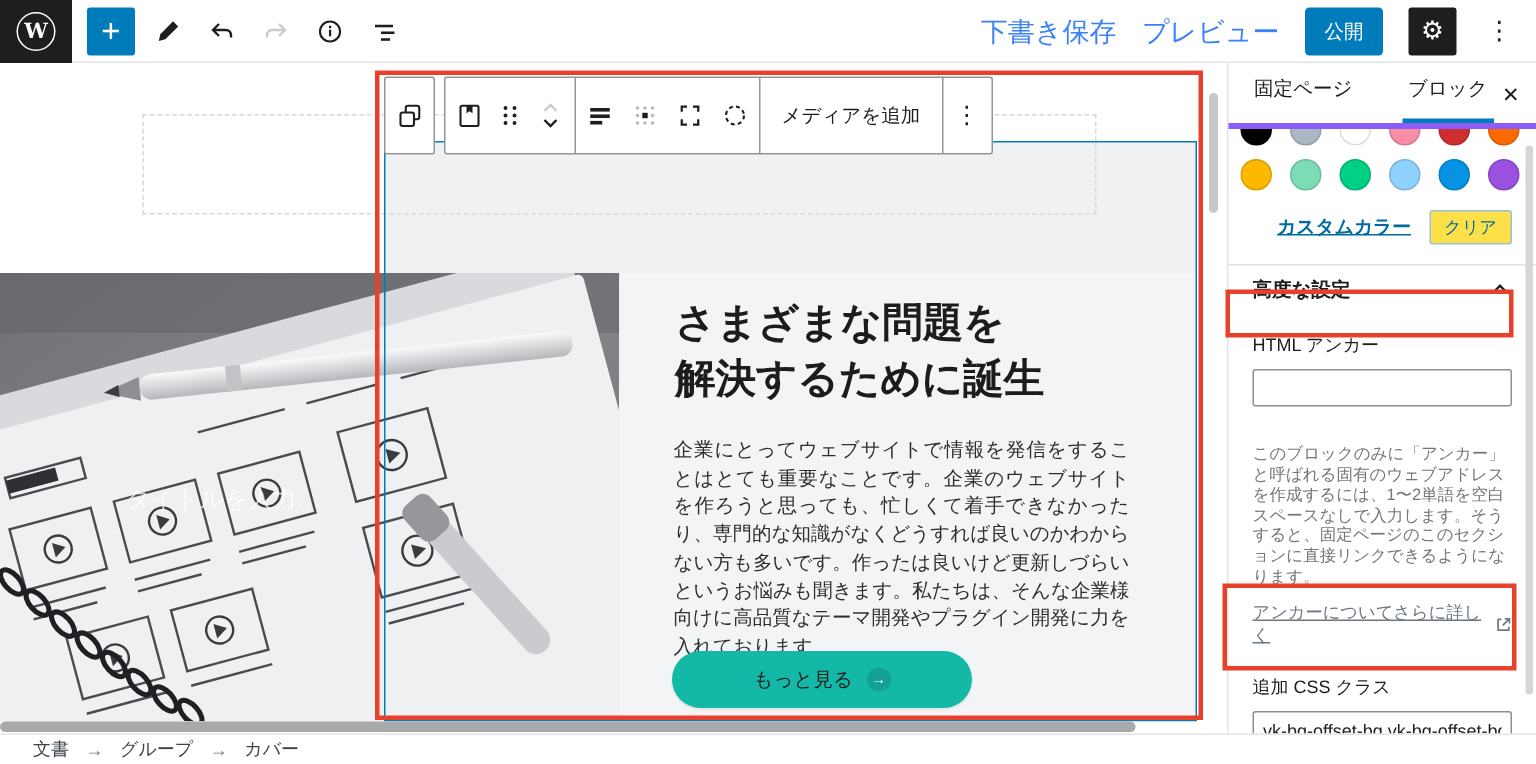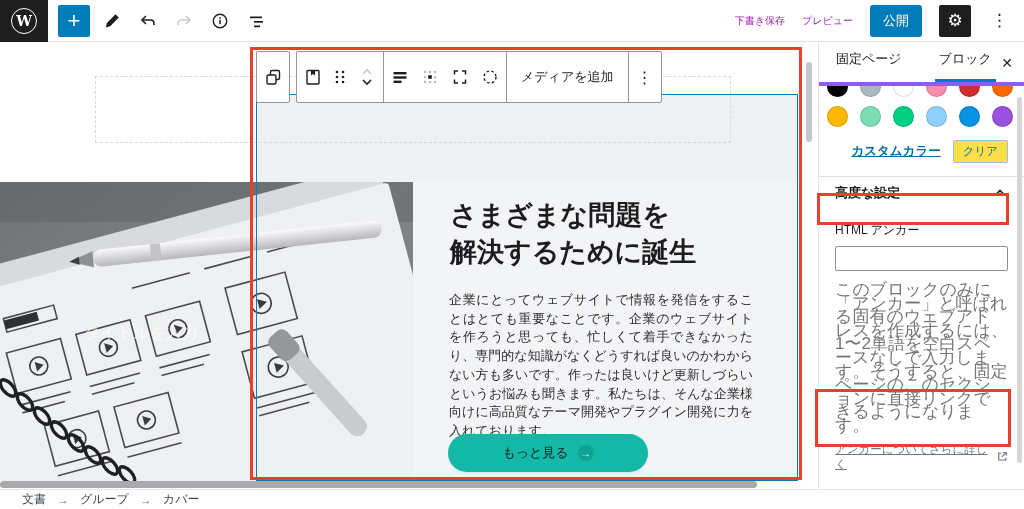--- a/index.html
+++ b/index.html
@@ -11,21 +11,21 @@
             border-bottom:1px solid #e2e4e7; display:flex; align-items:center; z-index:20; }
   .wp-logo { width:48px; height:42px; background:#1e1e1e; display:flex; align-items:center; justify-content:center; cursor:pointer; }
   .wp-ring { width:26px; height:26px; border:1.6px solid #fff; border-radius:50%; color:#fff;
              font-family:"DejaVu Serif", serif; font-size:14px; font-weight:bold;
              display:flex; align-items:center; justify-content:center; }
   .inserter { width:32px; height:32px; margin-left:10px; background:#007cba; color:#fff; border:none;
               border-radius:2px; font-size:22px; line-height:1; display:flex; align-items:center; justify-content:center; cursor:pointer; }
   .tool { width:28px; height:28px; margin-left:8px; background:none; border:none; display:flex;
           align-items:center; justify-content:center; cursor:pointer; }
   .topbar-right { margin-left:auto; display:flex; align-items:center; gap:17px; padding-right:13px; }
-  .text-btn { background:none; border:none; color:#a21caf; font-size:10px; cursor:pointer; white-space:nowrap; }
+  .text-btn { background:none; border:none; color:#3b82f6; font-size:18px; cursor:pointer; white-space:nowrap; }
   .publish-btn { background:#007cba; border:none; color:#fff; font-size:13px; padding:7px 13px; border-radius:3px; cursor:pointer; white-space:nowrap; }
   .settings-btn { width:32px; height:32px; background:#1e1e1e; color:#fff; border:none; border-radius:2px;
                   font-size:17px; display:flex; align-items:center; justify-content:center; cursor:pointer; }
   .kebab { background:none; border:none; font-size:17px; color:#1e1e1e; cursor:pointer; padding:0 3px; letter-spacing:0; }
 
   
   #canvas { position:absolute; top:42px; left:0; width:818px; height:439px; background:#fff; overflow:hidden; }
   .empty-block { position:absolute; left:95px; top:34px; width:636px; height:67px; border:1px dashed #d6d8db; background:transparent; z-index:3; }
   .sel-tint  { position:absolute; left:257px; top:53px; width:541px; height:89px; background:#f0f1f2; z-index:2; }
   .sel-tint2 { position:absolute; left:731px; top:142px; width:67px; height:40px; background:#f0f1f2; z-index:2; }
@@ -71,21 +71,21 @@
   .clear-btn { background:#fde047; border:1px solid #99c2d9; color:#006ba1; font-size:11.5px; padding:3px 9px; border-radius:2px; cursor:pointer; }
 
   .panel-row { height:31px; display:flex; align-items:center; justify-content:space-between; padding:0 16px;
                font-size:13px; font-weight:bold; color:#1e1e1e; border-bottom:1px solid #e0e0e0; cursor:pointer; }
   .panel-row.expanded { border-bottom:none; }
 
   .adv { padding:8px 16px 0 16px; }
   .field-label { display:block; font-size:12px; color:#1e1e1e; margin:6px 0 7px; }
   .field { width:100%; height:25px; border:1px solid #8c8f94; border-radius:2px; background:#fff;
            font-size:12px; padding:0 6px; color:#1e1e1e; font-family:"Liberation Sans","DejaVu Sans",sans-serif; }
-  .help { font-size:17px; color:#757575; line-height:13.6px; margin-top:12px; }
+  .help { font-size:11px; color:#757575; line-height:13.6px; margin-top:26px; }
   .anchor-link { display:inline-flex; align-items:center; gap:4px; margin-top:9px; font-size:11.5px; color:#6c7781;
                  text-decoration:underline; cursor:pointer; }
   .css-label { margin-top:19px; }
   .sb-scroll { position:absolute; right:2px; top:55px; width:5px; height:366px; background:#d6d6d9; border-radius:3px; cursor:pointer; }
 
   
   .h-scroll { position:absolute; left:0; top:481px; width:757px; height:7px; background:#a9a9ac; border-radius:4px; z-index:8; cursor:pointer; }
   #breadcrumb-bar { position:absolute; left:0; top:489px; width:1024px; height:20px; background:#fff; border-top:1px solid #e2e4e7;
                     display:flex; align-items:center; gap:11px; padding-left:22px; font-size:12px; color:#3c434a; z-index:9; }
   .bc-item { cursor:pointer; }

